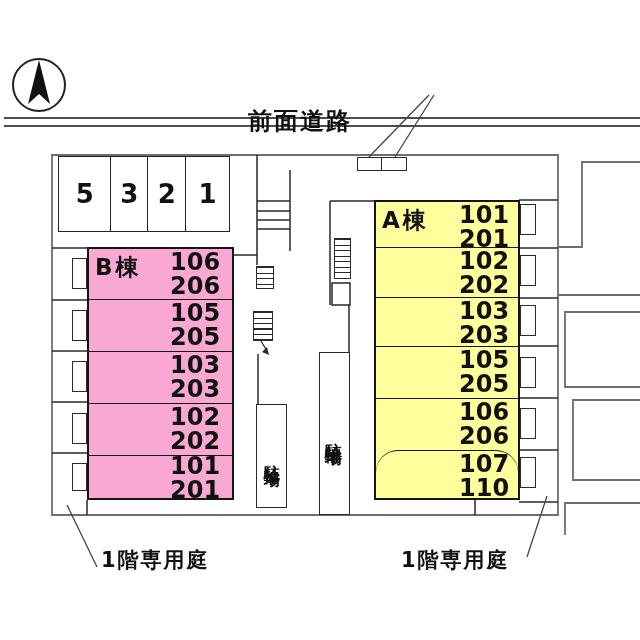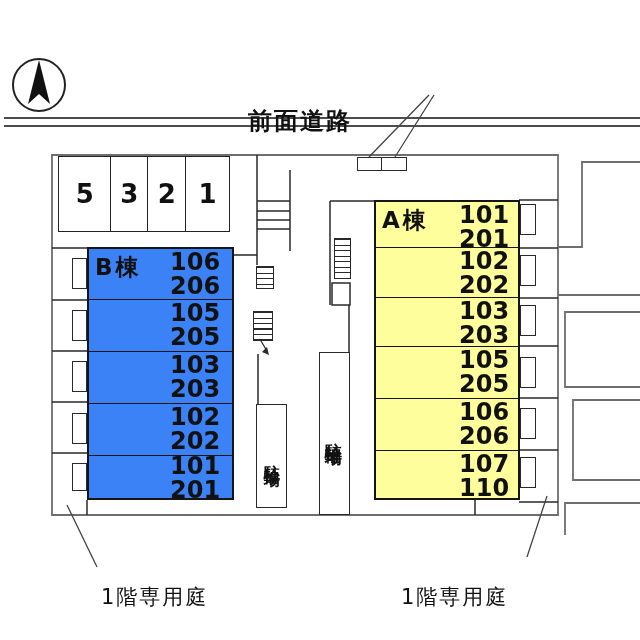--- a/index.html
+++ b/index.html
@@ -4,21 +4,21 @@
 <style>
   html,body{margin:0;padding:0;background:#fff;}
   #canvas{position:relative;width:640px;height:640px;background:#fff;overflow:hidden;
           font-family:"DejaVu Sans","Liberation Sans",sans-serif;color:#111;}
   #linework{position:absolute;left:0;top:0;width:640px;height:640px;}
   .abs{position:absolute;box-sizing:border-box;}
   .lbl{position:absolute;white-space:nowrap;color:#111;}
   .road-name{left:237px;top:57px;width:126px;text-align:center;font-size:24px;letter-spacing:2px;font-weight:bold;margin-top:48px;}
   .road-width{left:208px;top:86px;width:190px;text-align:center;font-size:22px;letter-spacing:7px;font-weight:bold;}
   .garbage-label{left:407px;top:63px;font-size:17px;letter-spacing:1px;font-weight:bold;}
-  .garden-label{top:583px;font-size:21px;letter-spacing:2px;font-weight:normal;}
+  .garden-label{top:546px;font-size:21px;letter-spacing:2px;font-weight:bold;}
   .garden-left{left:101px;} .garden-right{left:401px;}
   
   .parking{left:58px;top:156px;width:172px;height:76px;border:1.7px solid #222;display:flex;}
   .pcell{border-left:1.7px solid #222;display:flex;align-items:center;justify-content:center;
          font-size:26px;font-weight:bold;}
   .pcell:first-child{border-left:none;}
   
   .bld{border:2px solid #151515;display:flex;flex-direction:column;}
   .row{position:relative;border-top:1.5px solid #151515;}
   .row.first{border-top:none;}
@@ -89,21 +89,21 @@
   <div class="abs gbox" style="left:357px;top:157px;width:26px;height:14px;"></div>
   <div class="abs gbox" style="left:381px;top:157px;width:26px;height:14px;"></div>
 
   <div class="abs parking">
     <div class="pcell" style="flex:53 0 0;">5</div>
     <div class="pcell" style="flex:37 0 0;">3</div>
     <div class="pcell" style="flex:38 0 0;">2</div>
     <div class="pcell" style="flex:44 0 0;">1</div>
   </div>
 
-  <div class="abs bld" style="left:87px;top:247px;width:147px;height:253px;background:#3b82f6;">
+  <div class="abs bld" style="left:87px;top:247px;width:147px;height:253px;background:#f9a8d4;">
     <div class="row first" style="flex:51 0 0;">
       <span class="bname">B棟</span>
       <div class="nums">
           <div>106</div>
           <div>206</div>
         </div>
     </div>
     <div class="row" style="flex:52 0 0;">
       <div class="nums">
           <div>105</div>
@@ -155,21 +155,21 @@
           <div>105</div>
           <div>205</div>
         </div>
     </div>
     <div class="row" style="flex:52 0 0;">
       <div class="nums" style="left:83px;">
           <div>106</div>
           <div>206</div>
         </div>
     </div>
-    <div class="row" style="flex:48 0 0;">
+    <div class="row" style="flex:48 0 0;border-radius:22px;">
       <div class="nums" style="left:83px;">
           <div>107</div>
           <div>110</div>
         </div>
     </div>
   </div>
 
   <div class="abs porch" style="left:72px;top:258px;width:15px;height:31px;"></div>
   <div class="abs porch" style="left:72px;top:310px;width:15px;height:31px;"></div>
   <div class="abs porch" style="left:72px;top:361px;width:15px;height:31px;"></div>

